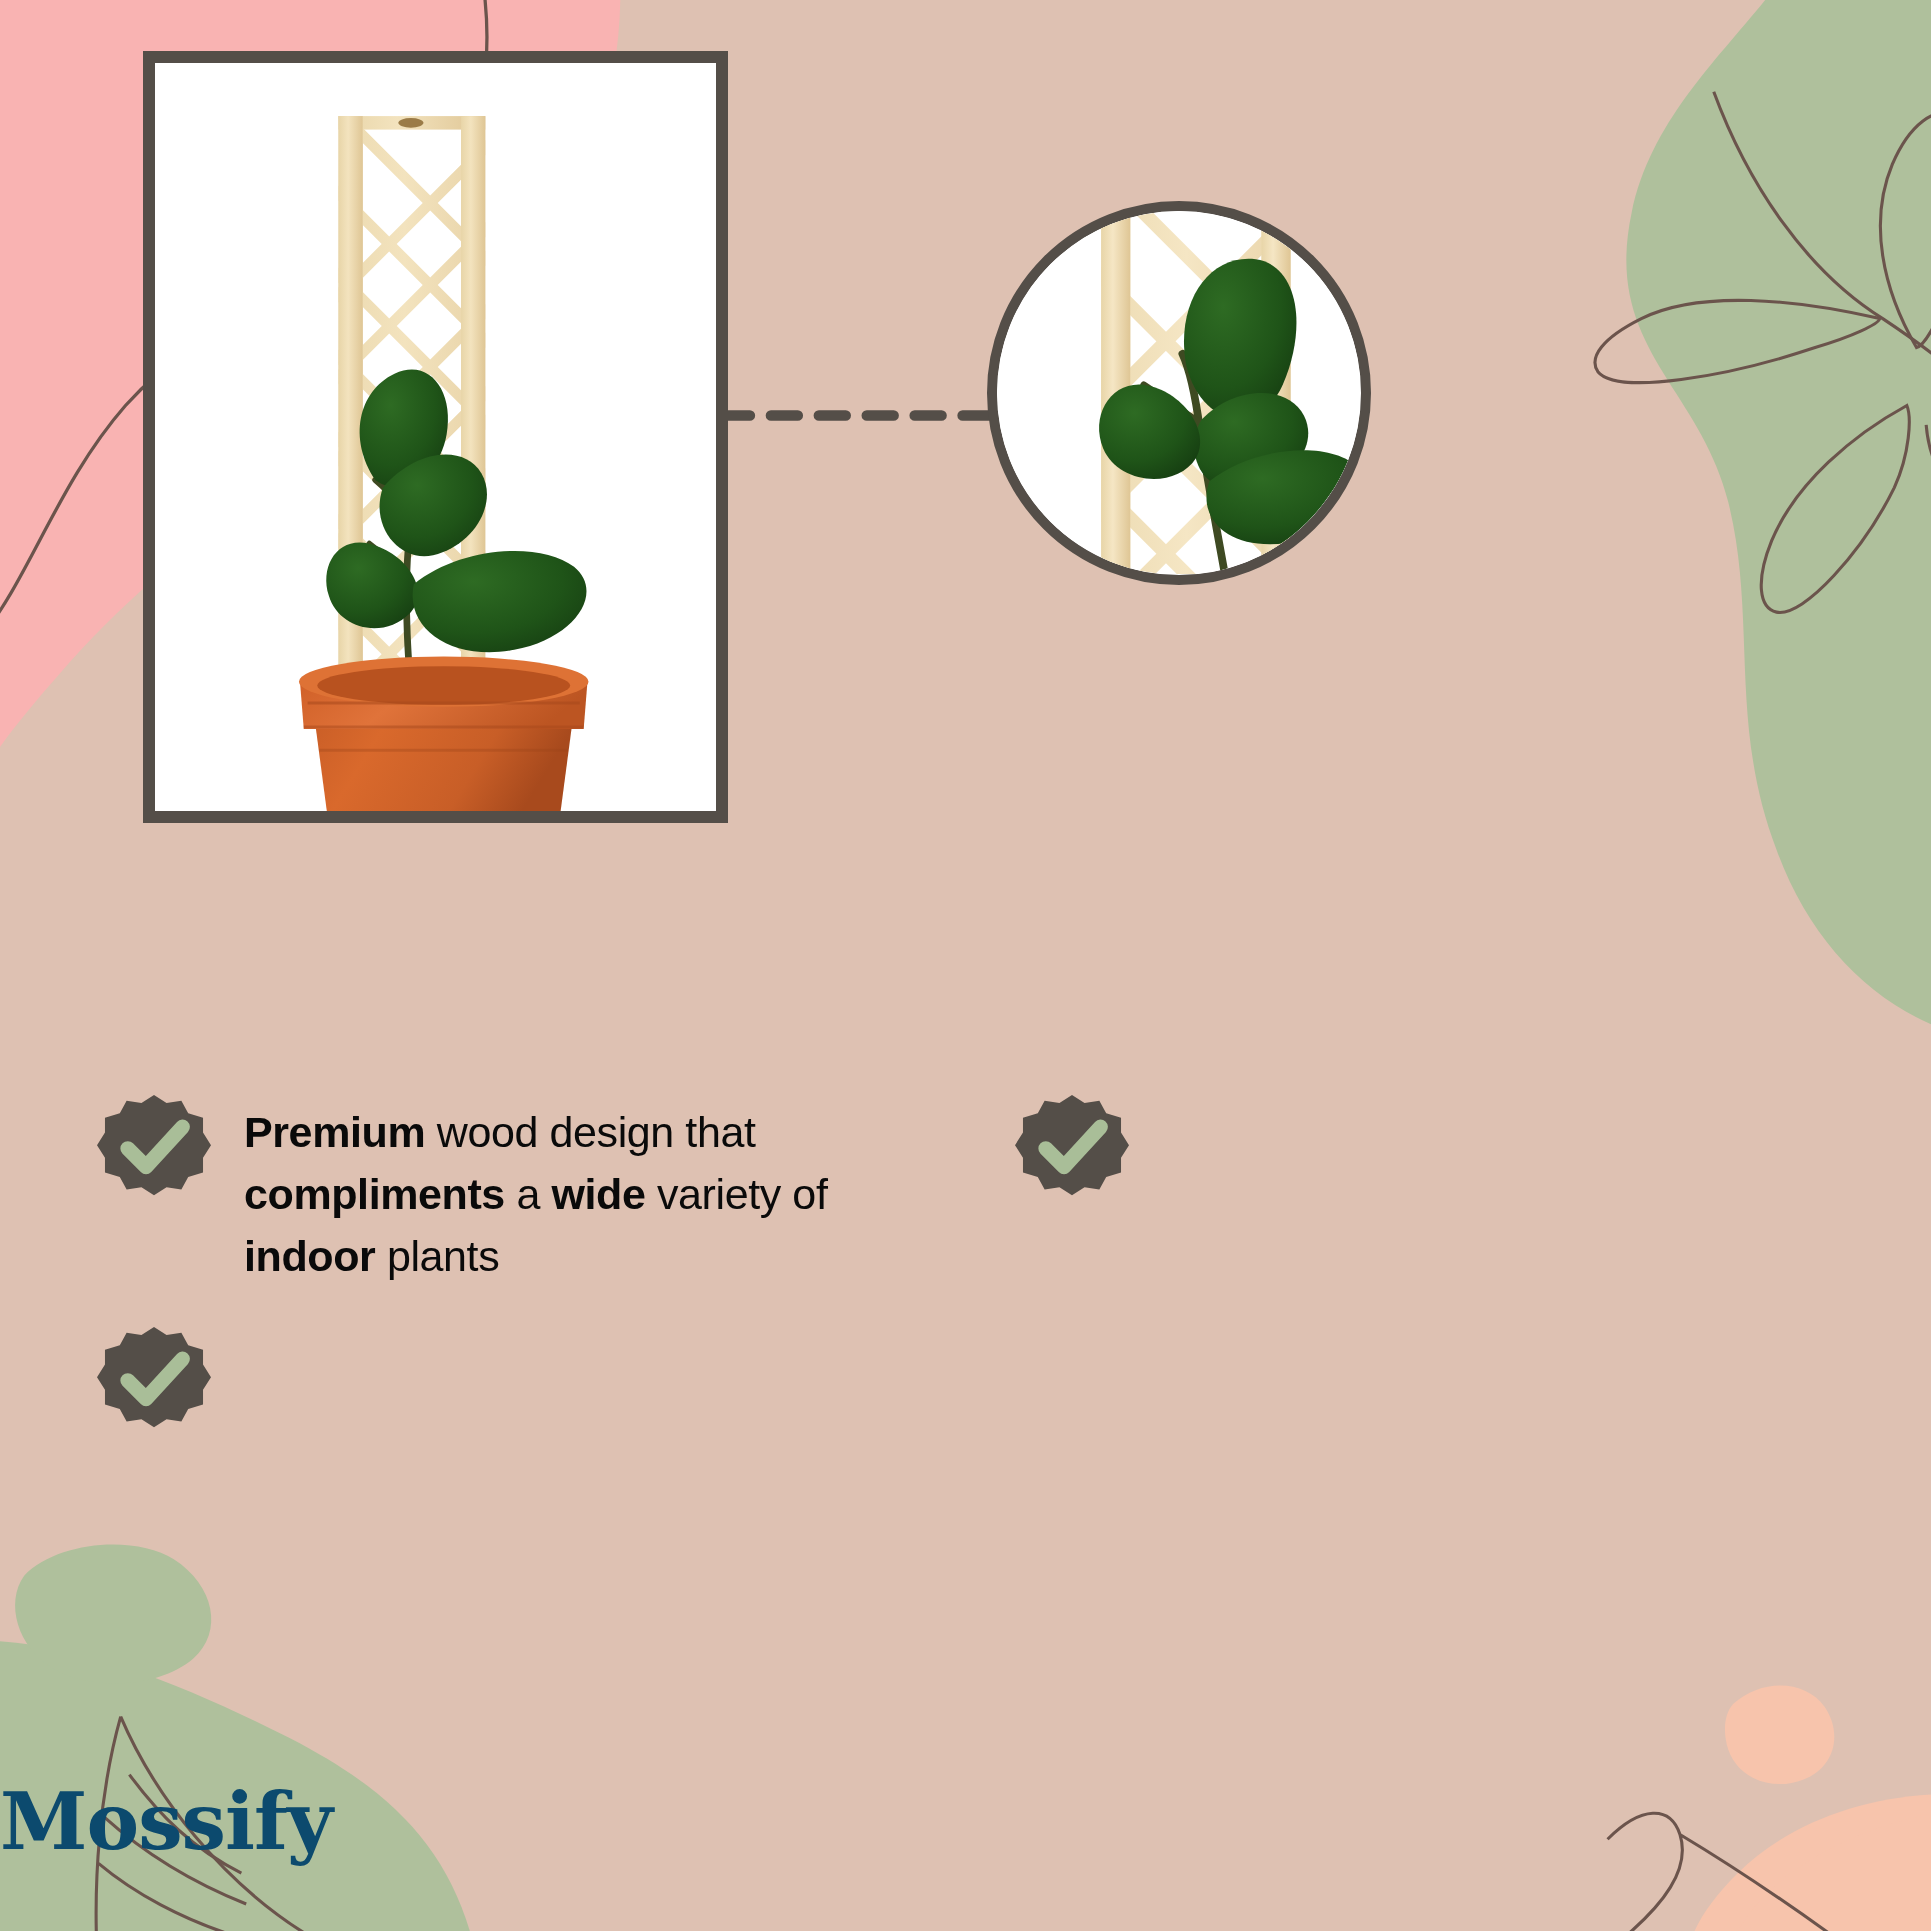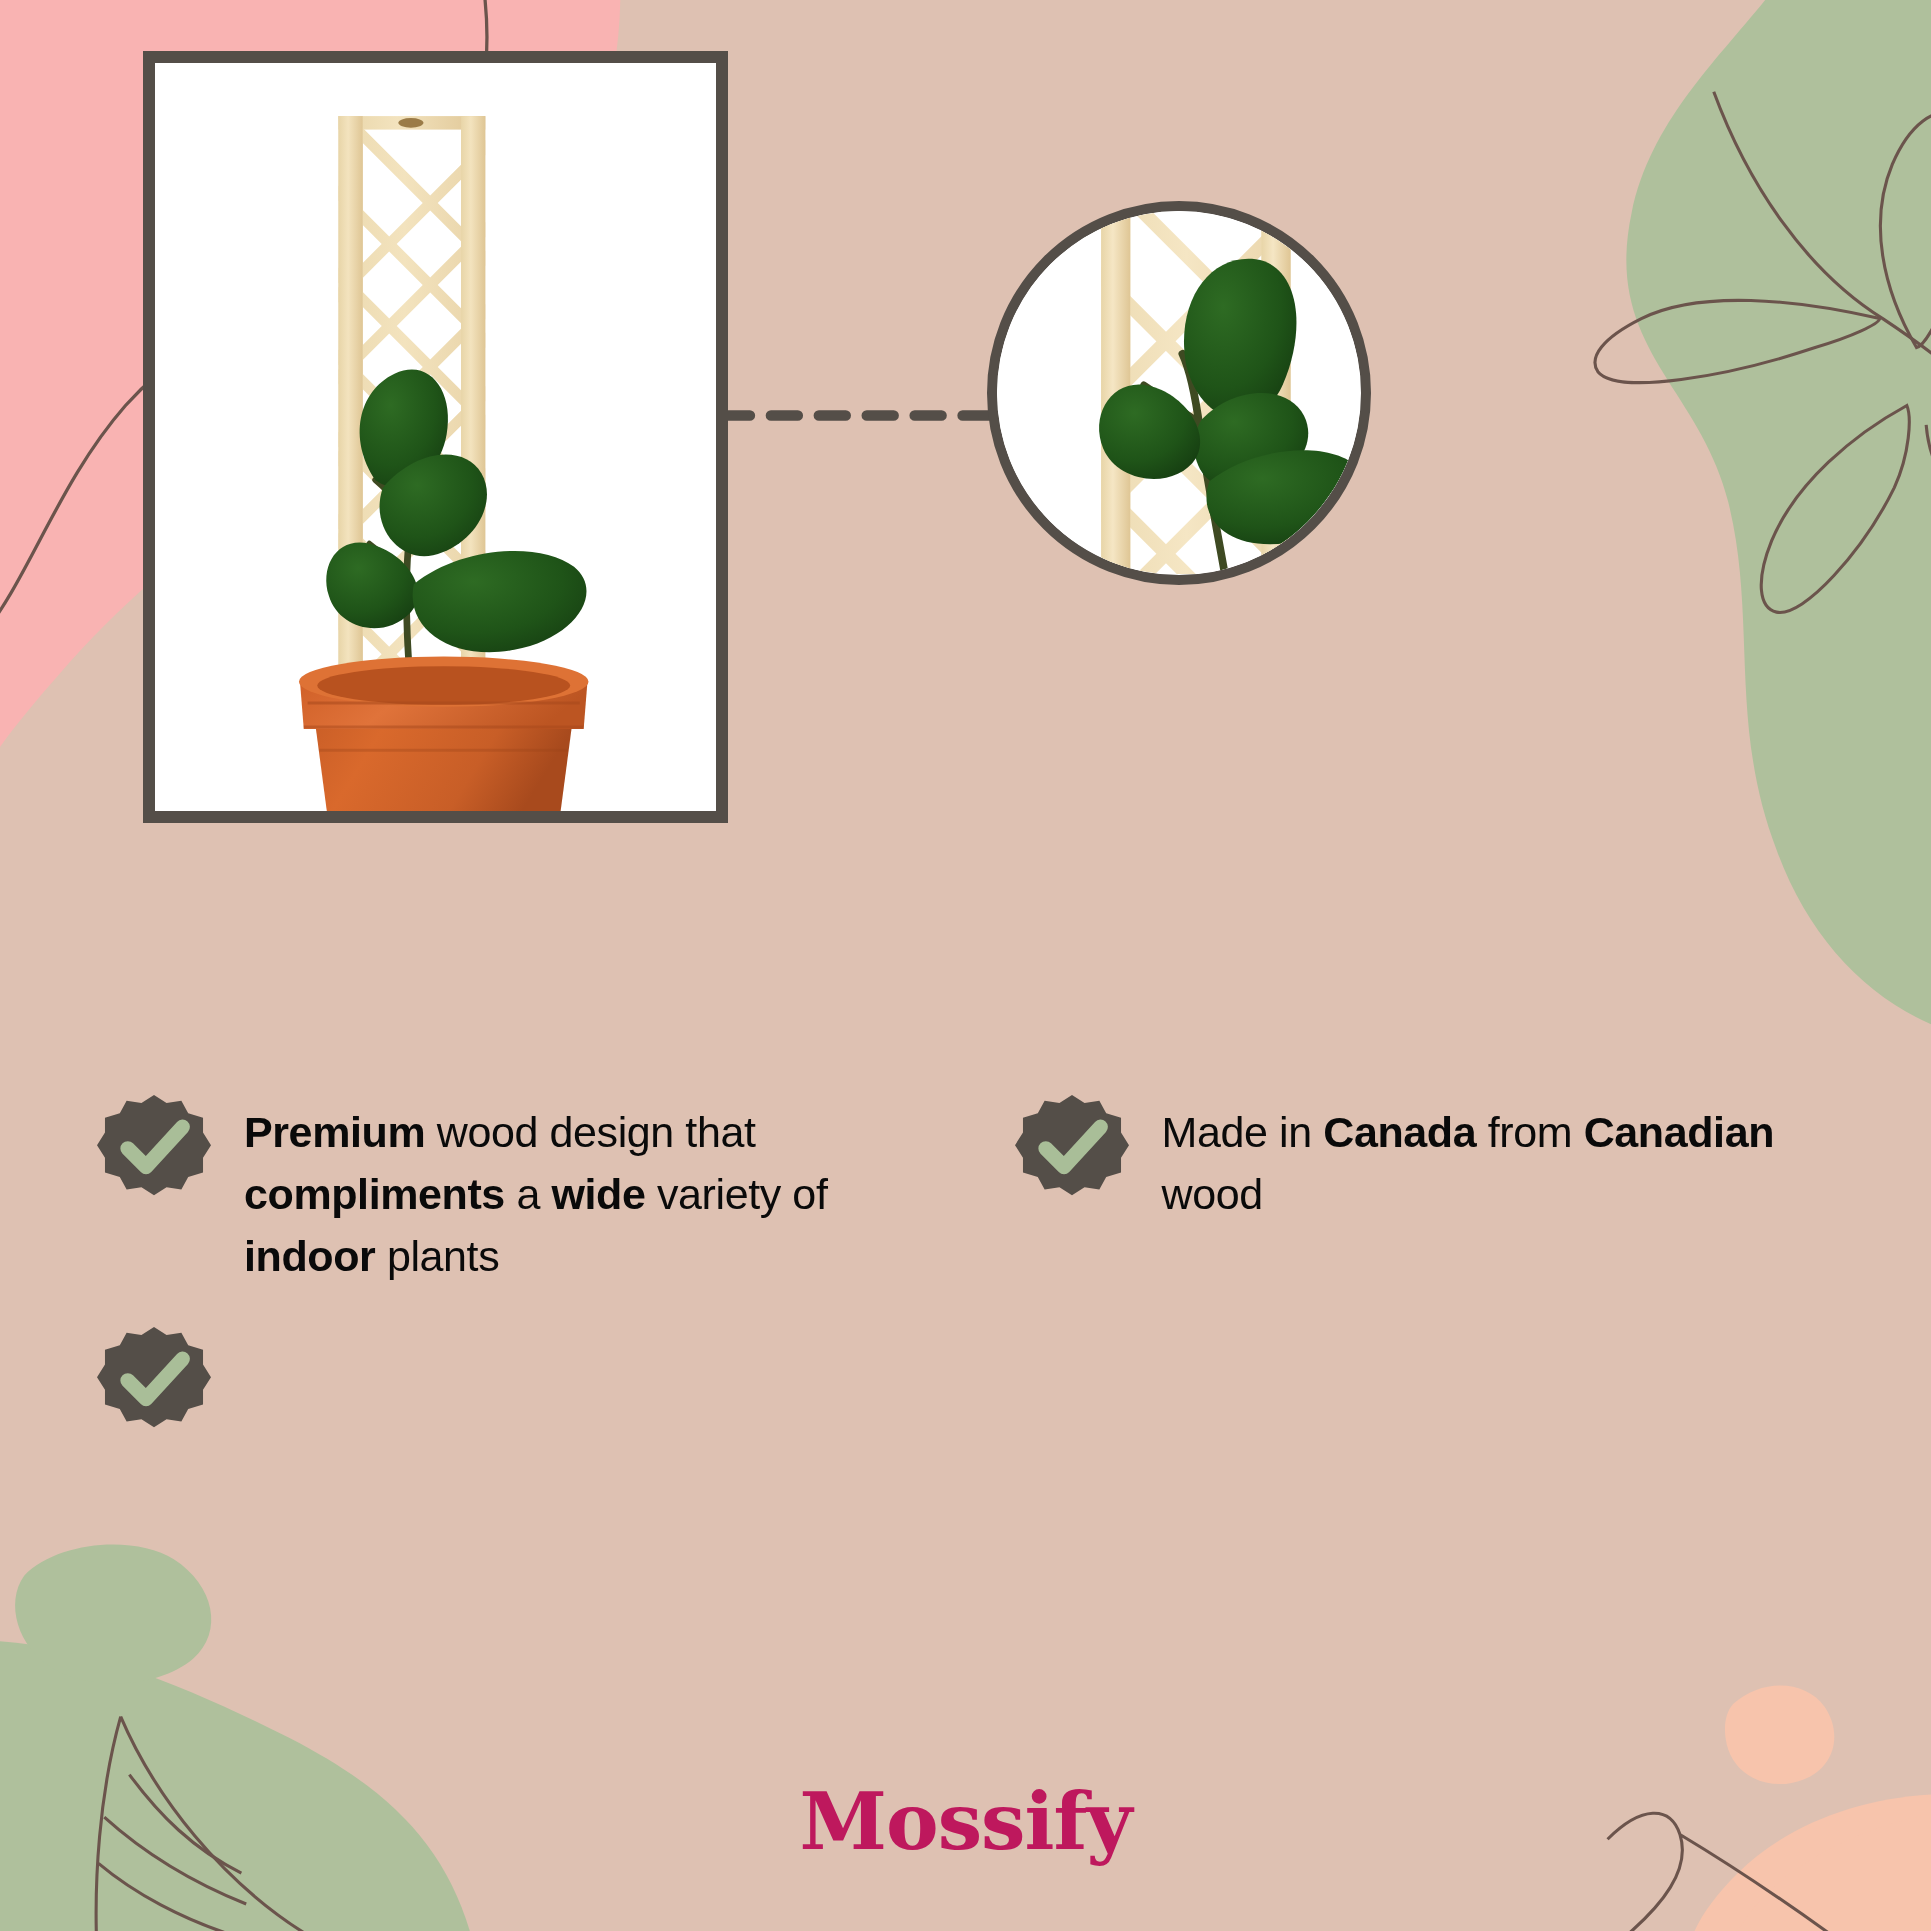--- a/index.html
+++ b/index.html
@@ -42,23 +42,23 @@
   .badge svg{display:block;width:114px;height:114px;}
   .feature-text{
     font-size:43px;line-height:1.45;color:#0a0a0a;
     font-family:"Liberation Sans",sans-serif;
     letter-spacing:-0.4px;padding-top:9.7px;
   }
   .feature-text b{font-weight:700;}
 
   
   .logo{
-    position:absolute;left:0;top:1775px;width:1931px;text-align:center;
+    position:absolute;left:0;top:1775px;width:1931px;text-align:left;
     font-family:"DejaVu Serif",serif;font-weight:700;
-    font-size:79px;color:#be185d;letter-spacing:-1px;
+    font-size:79px;color:#0c4a6e;letter-spacing:-1px;
   }
 </style>
 </head>
 <body>
 
 <div class="stage">
 
   <svg class="decor" viewBox="0 0 2000 2000" xmlns="http://www.w3.org/2000/svg">
 
     <path d="M -60,-60 L 640,-60 C 660,140 560,300 430,400
@@ -275,21 +275,20 @@
 
     <div class="feature">
       <span class="badge">
         <svg viewBox="0 0 100 100" xmlns="http://www.w3.org/2000/svg">
           <path fill="#544E48" d="M50 0 L61 7 L74 5 L80 16 L93 20 L93 33 L100 44 L93 55
             L93 68 L80 72 L74 83 L61 81 L50 88 L39 81 L26 83 L20 72 L7 68 L7 55 L0 44
             L7 33 L7 20 L20 16 L26 5 L39 7 Z"></path>
           <path fill="none" stroke="#A9BE98" stroke-width="13" stroke-linecap="round" stroke-linejoin="round" d="M 27 47 L 43 63 L 75 28"></path>
         </svg>
       </span>
-      <div class="feature-text"><span>Made in </span><b>Canada </b><span>from </span><b>Canadian </b><span>wood</span></div>
     </div>
 
 
     <div class="feature">
       <span class="badge">
         <svg viewBox="0 0 100 100" xmlns="http://www.w3.org/2000/svg">
           <path fill="#544E48" d="M50 0 L61 7 L74 5 L80 16 L93 20 L93 33 L100 44 L93 55
             L93 68 L80 72 L74 83 L61 81 L50 88 L39 81 L26 83 L20 72 L7 68 L7 55 L0 44
             L7 33 L7 20 L20 16 L26 5 L39 7 Z"></path>
           <path fill="none" stroke="#A9BE98" stroke-width="13" stroke-linecap="round" stroke-linejoin="round" d="M 27 47 L 43 63 L 75 28"></path>

